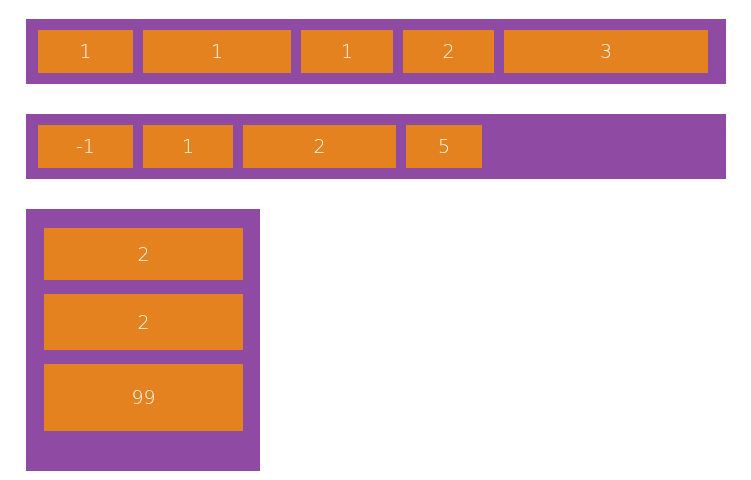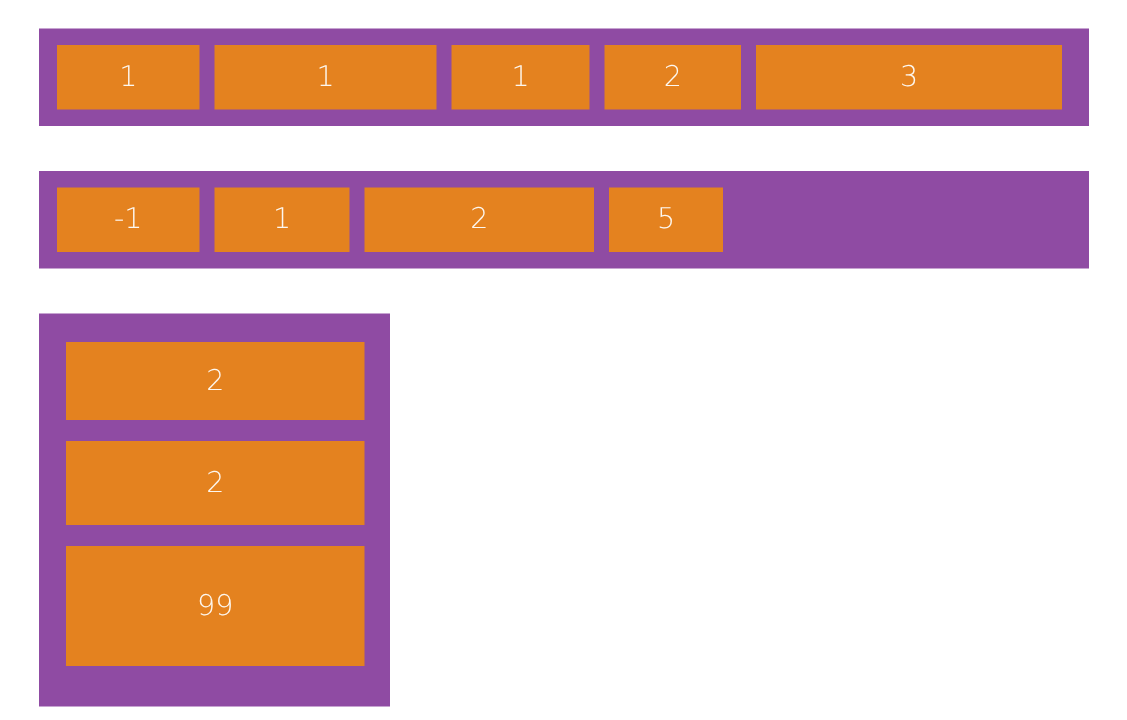--- a/index.html
+++ b/index.html
@@ -94,21 +94,21 @@
 
   
   #r2-item-0 { width: 95px; }
   #r2-item-1 { width: 90px; }
   #r2-item-2 { width: 153px; }
   #r2-item-3 { width: 76px; }
 
   
   #c1-item-0 { height: 52px; }
   #c1-item-1 { height: 56px; }
-  #c1-item-2 { height: 80px; }
+  #c1-item-2 { height: 67px; }
 </style>
 </head>
 <body>
 
 <div class="stage">
 
   <div class="flex-container row-container" id="container-row-1">
     <div class="flex-item" id="r1-item-0">1</div>
     <div class="flex-item" id="r1-item-1">1</div>
     <div class="flex-item" id="r1-item-2">1</div>

